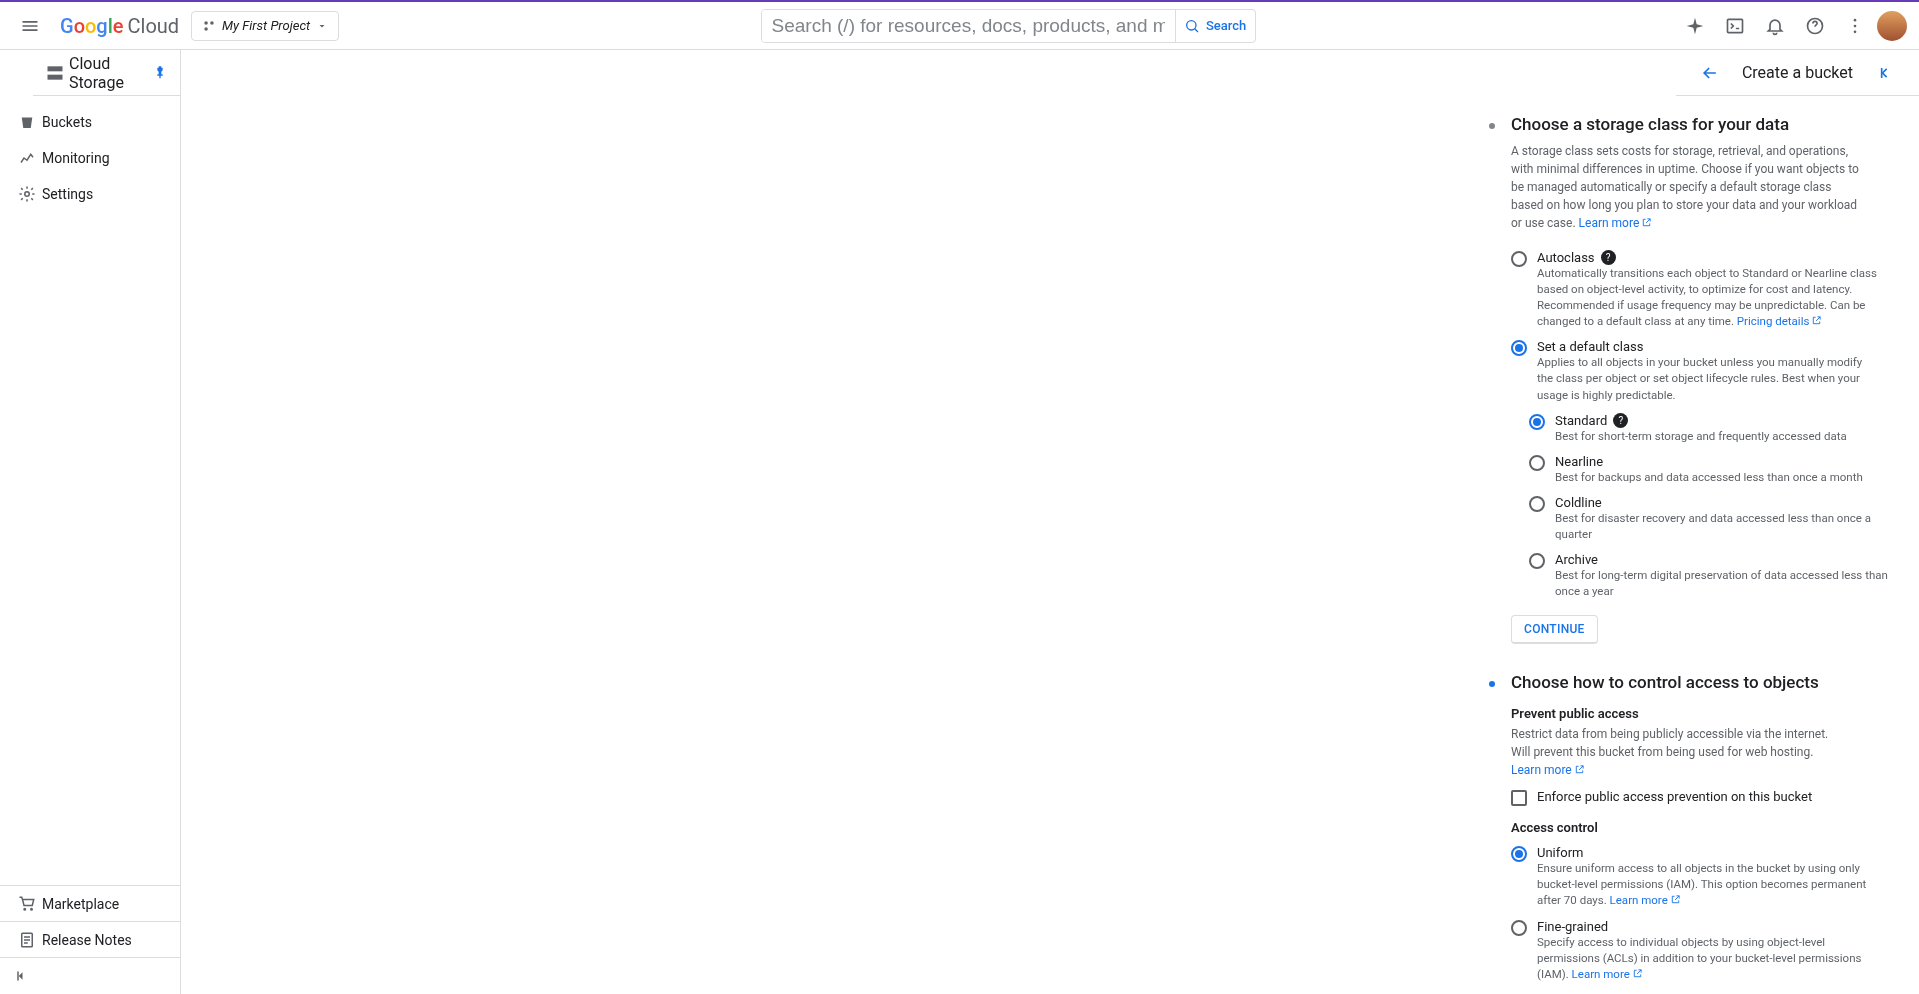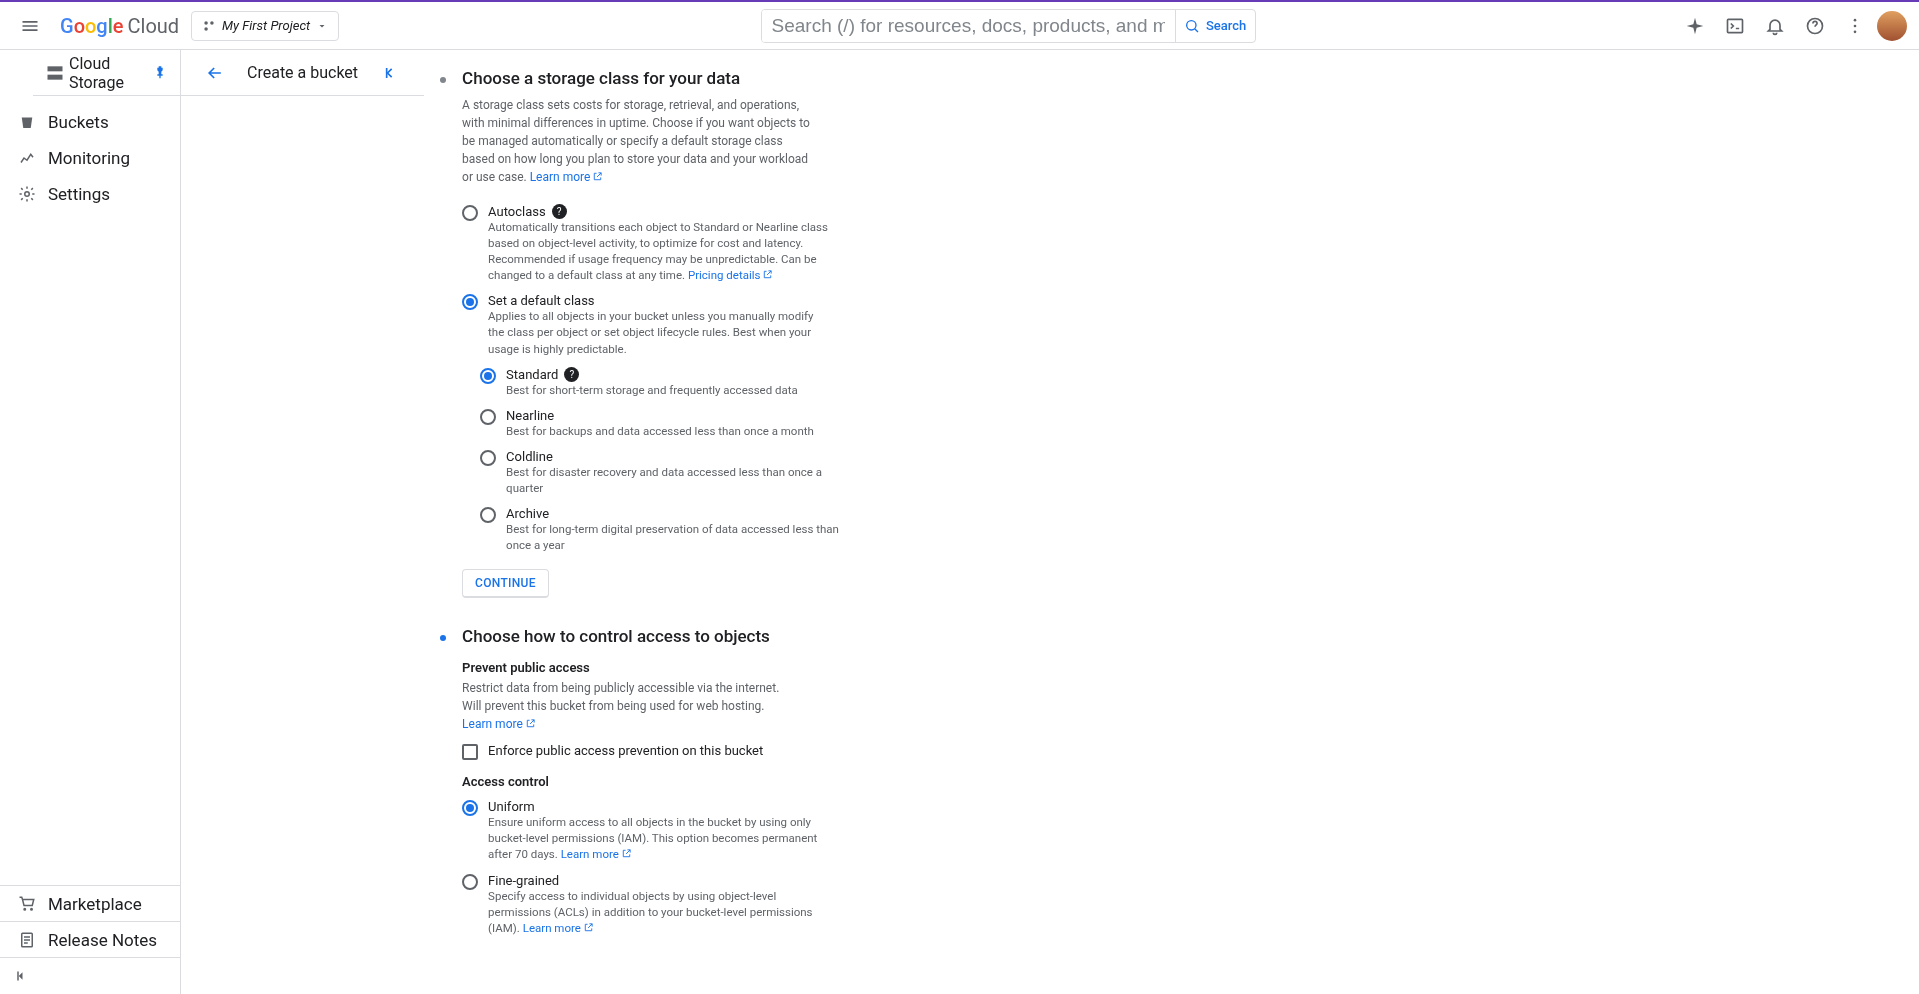--- a/index.html
+++ b/index.html
@@ -33,27 +33,27 @@
   .header-right { display:flex; align-items:center; gap:4px; }
   .avatar { width:30px; height:30px; border-radius:50%; background:linear-gradient(#e0a060,#a05030); }
 
   
   .layout { display:flex; height:calc(100vh - 50px); }
   .sidebar { width:181px; border-right:1px solid var(--border); display:flex; flex-direction:column; }
   .product-row { height:46px; display:flex; align-items:center; padding:0 12px; gap:4px; border-bottom:1px solid var(--border);margin-left:33px; }
   .product-row .prod-name { flex:1; font-size:16px; color:var(--text); }
   .pin { color:var(--blue); }
   .nav-list { padding:8px 0; flex:1; }
-  .nav-item { height:36px; display:flex; align-items:center; gap:12px; padding:0 18px; color:var(--text); cursor:pointer; font-size:17px; }
+  .nav-item { height:36px; display:flex; align-items:center; gap:6px; padding:0 18px; color:var(--text); cursor:pointer; font-size:14px; }
   .nav-item svg { width:18px; height:18px; color:var(--text-secondary); }
   .sidebar-bottom { border-top:1px solid var(--border); }
   .sidebar-bottom .nav-item { border-bottom:1px solid var(--border); }
   .sidebar-collapse { height:36px; display:flex; align-items:center; padding:0 12px; color:var(--text-secondary); cursor:pointer; }
 
-  .page { flex:1; display:flex; flex-direction:row; min-width:0; position:relative; }
+  .page { flex:1; display:flex; flex-direction:column; min-width:0; position:relative;align-items:flex-end; }
   .page-bar { height:46px; border-bottom:1px solid var(--border); display:flex; align-items:center; padding:0 16px; gap:14px; }
   .page-bar .back svg { color:var(--blue); }
   .page-bar .title { font-size:16px; color:var(--text); }
   .page-bar .expand { margin-left:auto; color:var(--blue); }
 
   .content-scroll { flex:1; overflow-y:auto; padding:12px 24px 40px 14px; position:relative; }
   .content-inner { max-width:600px; margin-left:0; }
 
   .step { position:relative; padding-left:24px; margin-top:6px; }
   .step::before { content:""; position:absolute; left:2px; top:9px; width:6px; height:6px; border-radius:50%; background:#80868b; }

